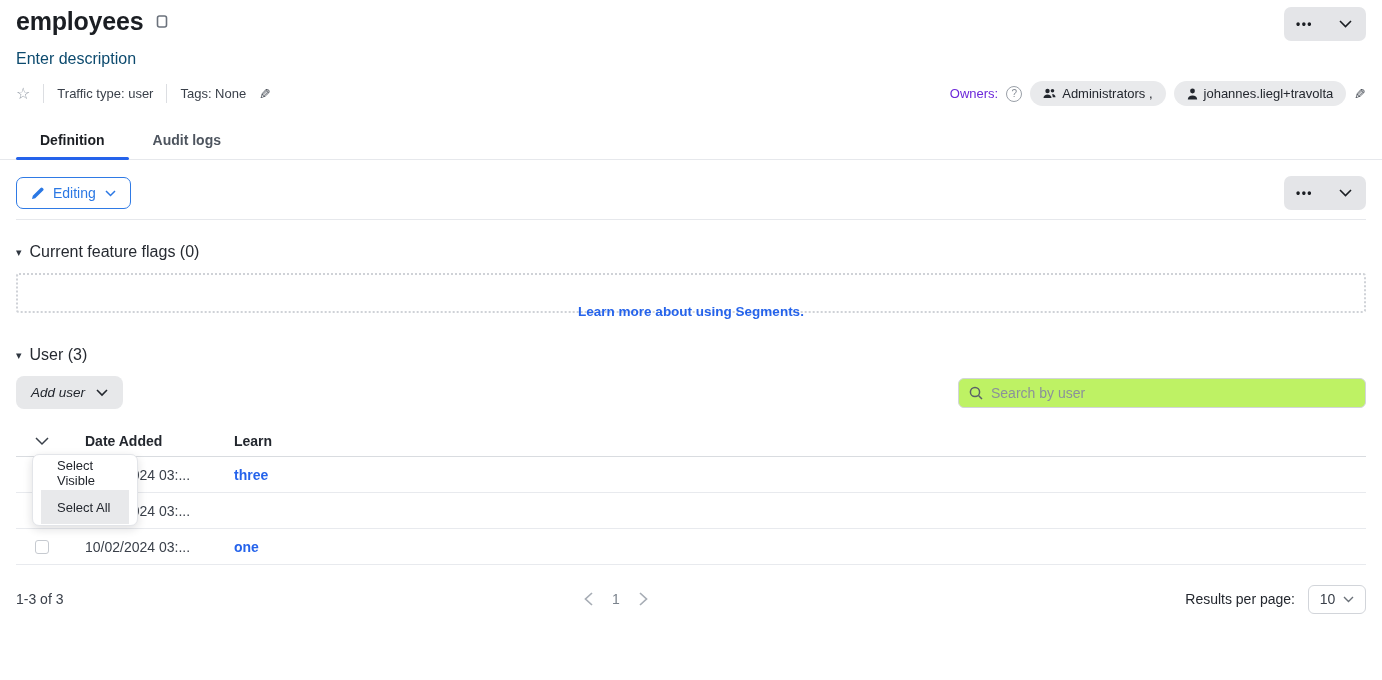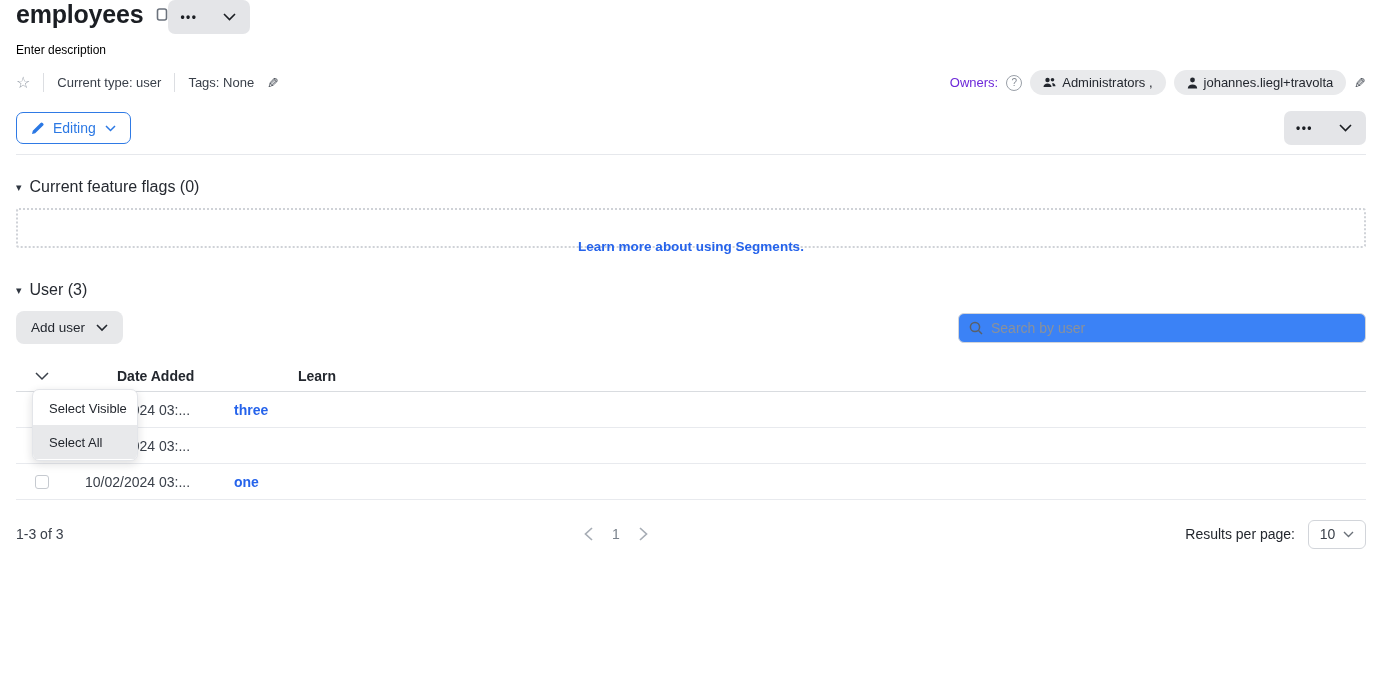--- a/index.html
+++ b/index.html
@@ -2,28 +2,28 @@
 <html><head>
 <meta charset="utf-8">
 <style>
   * { margin:0; padding:0; box-sizing:border-box; }
   html,body { background:#fff; }
   body { font-family:"Liberation Sans", sans-serif; color:#23272e; }
   .page { width:1382px; height:680px; background:#fff; overflow:hidden; position:relative; }
   .content { padding:0 16px; }
 
   
-  .title-row { display:flex; align-items:flex-start; }
+  .title-row { display:flex; align-items:flex-start; justify-content:space-between; padding-top:7px; }
   .title-left { display:flex; align-items:center; gap:10px; }
   h1.page-title { font-size:25px; font-weight:700; color:#1b1e23; letter-spacing:-0.2px; }
   .copy-icon { color:#6b727c; cursor:pointer; display:inline-flex; margin-top:3px; }
   .grey-btn-group { width:82px; height:34px; background:#e4e5e8; border-radius:7px; display:flex; align-items:center; justify-content:center; gap:0; cursor:pointer; }
   .grey-btn-half { flex:1; display:flex; align-items:center; justify-content:center; height:100%; }
   .dots { font-size:12px; font-weight:700; letter-spacing:1.5px; color:#1b1e23; line-height:1; }
-  .desc { margin-top:9px; font-size:12px; color:#000000; cursor:text; }
+  .desc { margin-top:9px; font-size:16px; color:#0c4a6e; cursor:text; }
 
   .meta-row { margin-top:13px; display:flex; align-items:center; }
   .meta-left { display:flex; align-items:center; gap:13px; font-size:13px; color:#3a404a; }
   .star { font-size:16px; color:#9199a3; line-height:1; cursor:pointer; }
   .vdiv { width:1px; height:19px; background:#dcdee2; }
   .pencil { font-size:14px; color:#3a404a; display:inline-block; transform:scaleX(-1); cursor:pointer; }
   .meta-right { margin-left:auto; display:flex; align-items:center; gap:8px; }
   .owners-label { font-size:13px; color:#6d28d9; }
   .help-circle { width:16px; height:16px; border:1px solid #9aa0a8; border-radius:50%; color:#858b94; font-size:10px; display:flex; align-items:center; justify-content:center; cursor:pointer; }
   .chip { background:#e9eaec; border-radius:999px; height:25px; padding:0 13px; display:flex; align-items:center; gap:6px; font-size:13px; color:#23272e; cursor:default; }
@@ -46,35 +46,35 @@
   .editing-btn { height:32px; padding:0 14px; border:1px solid #2f7ae5; border-radius:7px; background:#fff; color:#2b78e4; font-size:14px; display:flex; align-items:center; gap:9px; cursor:pointer; font-family:inherit; }
 
   
   .section-heading { margin-top:23px; font-size:16px; color:#262a31; display:flex; align-items:center; gap:8px; cursor:pointer; }
   .tri { font-size:11px; color:#2f3640; line-height:1; }
   .dashed-box { margin-top:12px; border:2px dotted #cfd2d7; border-radius:3px; height:40px; display:flex; align-items:center; justify-content:center; gap:5px; font-size:13.5px; color:#3a404a; }
   .dashed-box a { color:#2563eb; font-weight:700; text-decoration:none; cursor:pointer;margin-top:36px; }
 
   .users-heading { margin-top:33px; }
   .controls-row { margin-top:12px; display:flex; align-items:center; justify-content:space-between; }
-  .add-user-btn { height:33px; padding:0 15px; background:#e7e8ea; border:none; border-radius:8px; font-size:13.5px; color:#23272e; display:flex; align-items:center; gap:11px; cursor:pointer; font-family:inherit; }
-  .search-box { width:408px; height:30px; border:1px solid #d2d5da; border-radius:6px; display:flex; align-items:center; padding:0 10px; gap:8px; background:#3b82f6;justify-content:space-between; }
+  .add-user-btn { height:33px; padding:0 15px; background:#e7e8ea; border:none; border-radius:8px; font-size:13.5px; color:#23272e; display:flex; align-items:center; gap:11px; cursor:pointer; font-family:inherit;font-style:italic; }
+  .search-box { width:408px; height:30px; border:1px solid #d2d5da; border-radius:6px; display:flex; align-items:center; padding:0 10px; gap:8px; background:#bef264;justify-content:space-between; }
   .search-box input { border:none; outline:none; flex:1; font-size:14px; font-family:inherit; color:#23272e; background:transparent; }
   .search-box input::placeholder { color:#8b919a; }
 
   
   .table-wrap { position:relative; margin-top:17px; }
-  .t-header { display:grid; grid-template-columns:69px 149px 1fr; align-items:center; height:31px; border-bottom:1px solid #d9dce0; font-size:14px; font-weight:700; color:#23272e;gap:32px; }
+  .t-header { display:grid; grid-template-columns:69px 149px 1fr; align-items:center; height:31px; border-bottom:1px solid #d9dce0; font-size:14px; font-weight:700; color:#23272e; }
   .t-row { display:grid; grid-template-columns:69px 149px 1fr; align-items:center; height:36px; border-bottom:1px solid #e8eaee; font-size:14px; color:#3a404a; }
   .col-check { padding-left:19px; display:flex; align-items:center; }
   .hdr-chevron { cursor:pointer; display:inline-flex; }
   .checkbox { width:14px; height:14px; border:1px solid #c6cad0; border-radius:3px; background:#fff; cursor:pointer; }
   .user-link { color:#2563eb; font-weight:700; text-decoration:none; cursor:pointer; }
 
-  .menu { position:absolute; left:16px; top:28px; width:106px; background:#fff; border:1px solid #e3e5e9; border-radius:7px; box-shadow:0 3px 10px rgba(20,22,26,0.14); z-index:5; overflow:hidden; padding:1px 0; }
+  .menu { position:absolute; left:16px; top:28px; width:106px; background:#fff; border:1px solid #e3e5e9; border-radius:7px; box-shadow:0 3px 10px rgba(20,22,26,0.14); z-index:5; overflow:hidden; padding:1px 8px; }
   .menu-item { height:34px; display:flex; align-items:center; padding-left:16px; font-size:13px; color:#23272e; cursor:pointer; }
   .menu-item.highlighted { background:#e8e9eb; }
 
   
   .footer { margin-top:17px; display:flex; align-items:center; position:relative; height:34px; }
   .range { font-size:14px; color:#3a404a; }
   .pager { position:absolute; left:568px; display:flex; align-items:center; gap:19px; }
   .pager-chev { display:inline-flex; cursor:pointer; }
   .page-num { font-size:14px; color:#7a828c; }
   .footer-right { margin-left:auto; display:flex; align-items:center; gap:13px; }
@@ -108,21 +108,21 @@
         </span>
       </div>
     </div>
 
     <div class="desc">Enter description</div>
 
     <div class="meta-row">
       <div class="meta-left">
         <span class="star">☆</span>
         <span class="vdiv"></span>
-        <span>Current type: user</span>
+        <span>Traffic type: user</span>
         <span class="vdiv"></span>
         <span>Tags: None</span>
         <span class="pencil">✎</span>
       </div>
       <div class="meta-right">
         <span class="owners-label">Owners:</span>
         <span class="help-circle">?</span>
         <span class="chip">
           <svg width="13" height="11" viewBox="0 0 13 11">
               <circle cx="4.5" cy="3" r="2.2" fill="#23272e"></circle>
@@ -137,20 +137,24 @@
               <circle cx="5.5" cy="3" r="2.4" fill="#23272e"></circle>
               <path d="M.8 11.5c0-2.6 2.1-4 4.7-4s4.7 1.4 4.7 4z" fill="#23272e"></path>
             </svg>
           <span>johannes.liegl+travolta</span>
         </span>
         <span class="pencil">✎</span>
       </div>
     </div>
 
 
+    <div class="tabs">
+      <div class="tab active">Definition</div>
+      <div class="tab inactive">Audit logs</div>
+    </div>
 
     <div class="toolbar">
       <button class="editing-btn">
         <svg width="13" height="13" viewBox="0 0 13 13">
             <path d="M1 12l.8-3.2L9.6.9a1.4 1.4 0 0 1 2 0l.5.5a1.4 1.4 0 0 1 0 2L4.2 11.2z" fill="#2b78e4"></path>
           </svg>
         <span>Editing</span>
         <svg width="11" height="7" viewBox="0 0 11 7">
             <path d="M1 1l4.5 4.5L10 1" fill="none" stroke="#2b78e4" stroke-width="1.5"></path>
           </svg>

